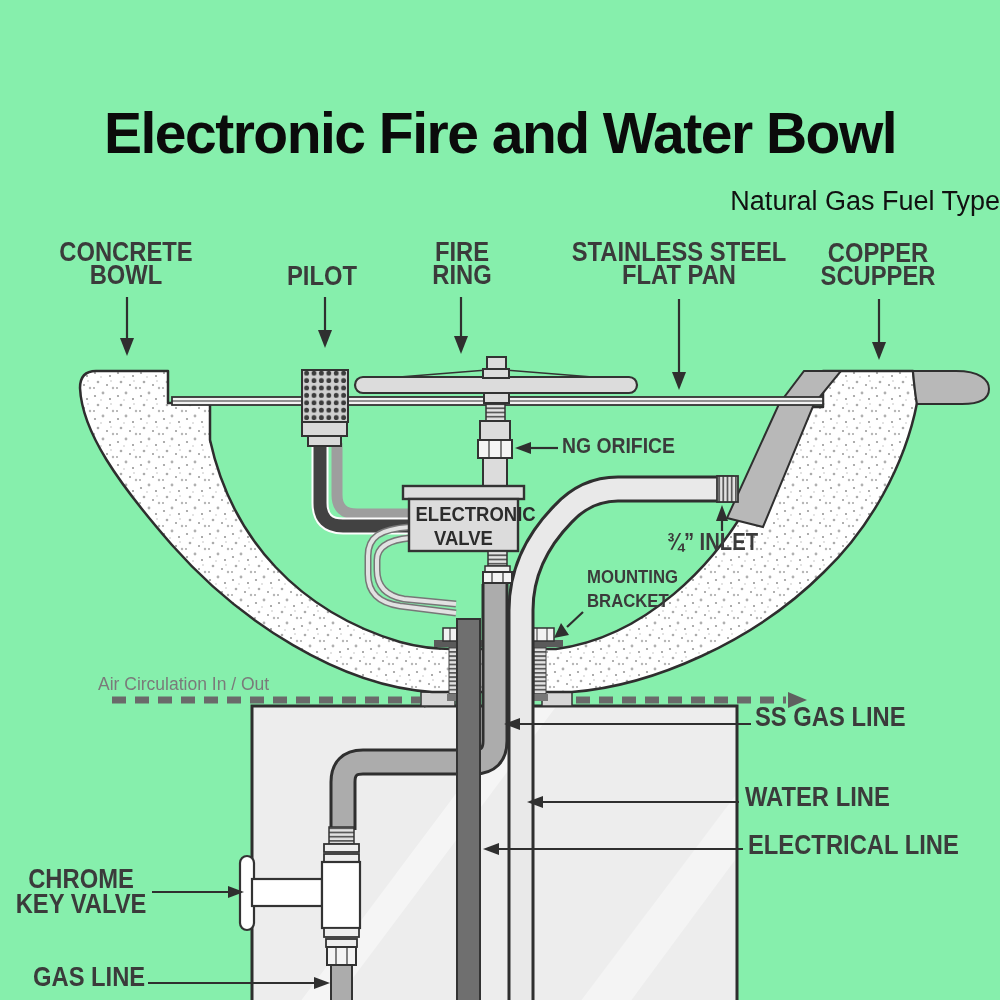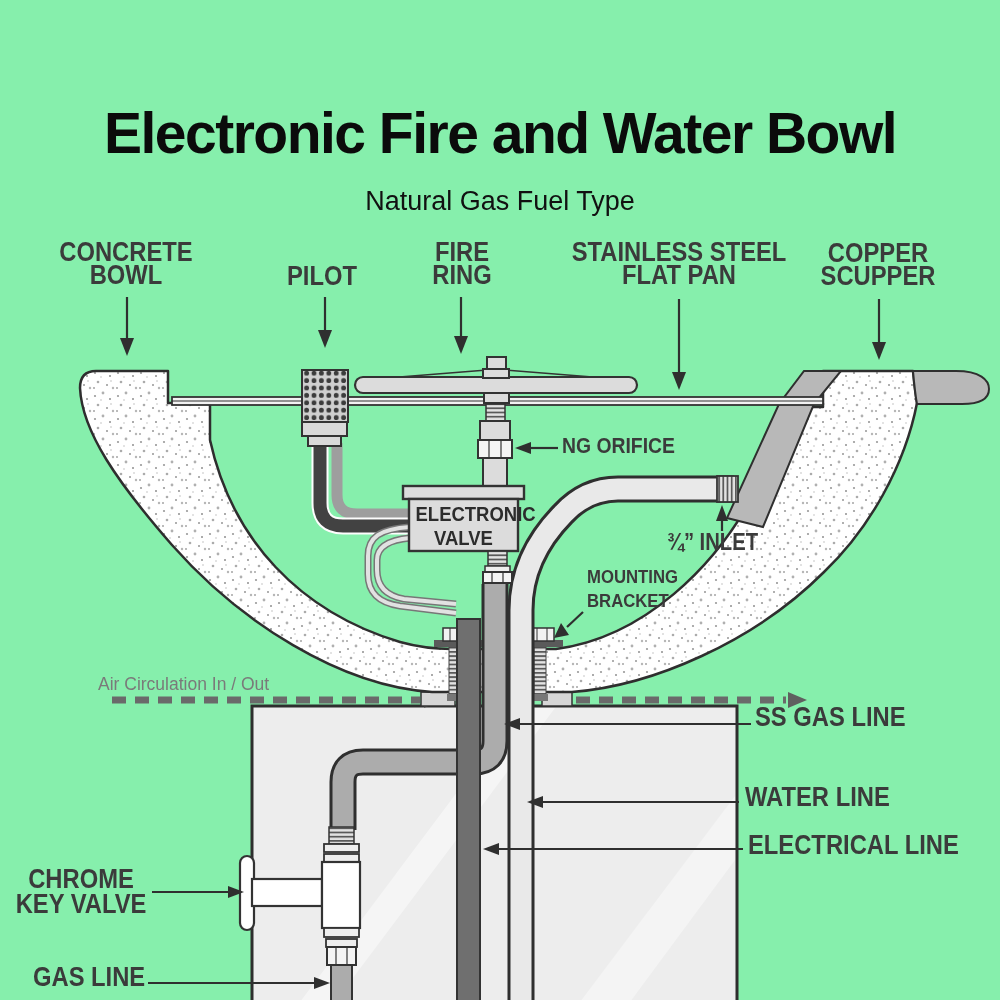--- a/index.html
+++ b/index.html
@@ -1,21 +1,21 @@
 <!DOCTYPE html>
 <html style="--label_text: #3b3b3b; --air_label_text: #7a7a7a; --outline: #2f2f2f; --scupper_gray: #b8b8b8; --ss_pipe_gray: #acacac; --water_pipe_gray: #e9e9e9; --electrical_gray: #6f6f6f; --pedestal_gray: #ededed; --valve_fill: #dcdcdc;"><head>
 <meta charset="utf-8">
 <style>
   html,body{margin:0;padding:0;background:#fff;}
   .stage{position:relative;width:1000px;height:1000px;background:#86efac;overflow:hidden;
          font-family:"Liberation Sans",sans-serif;}
   svg{position:absolute;left:0;top:0;}
   .ttl{position:absolute;left:0;top:100px;width:1000px;text-align:center;
        font-weight:700;font-size:57px;letter-spacing:-1.5px;color:#0b0b0b;white-space:pre;}
-  .sub{position:absolute;left:0;top:186px;width:1000px;text-align:center;
+  .sub{position:absolute;left:0;top:186px;width:1000px;text-align:right;
        font-weight:400;font-size:27px;color:#111;white-space:pre;}
   .lbl{position:absolute;font-weight:700;font-size:27px;line-height:23px;
        color:var(--label_text,#3b3b3b);white-space:pre-line;transform:scaleX(0.88);}
   .ctr{text-align:center;transform-origin:50% 0;}
   .lft{transform-origin:0 0;}
   .l-concrete{left:26px;top:241px;width:200px;}
   .l-pilot{left:252px;top:265px;width:140px;}
   .l-fire{left:392px;top:241px;width:140px;}
   .l-pan{left:549px;top:241px;width:260px;}
   .l-scupper{left:788px;top:242px;width:180px;}

